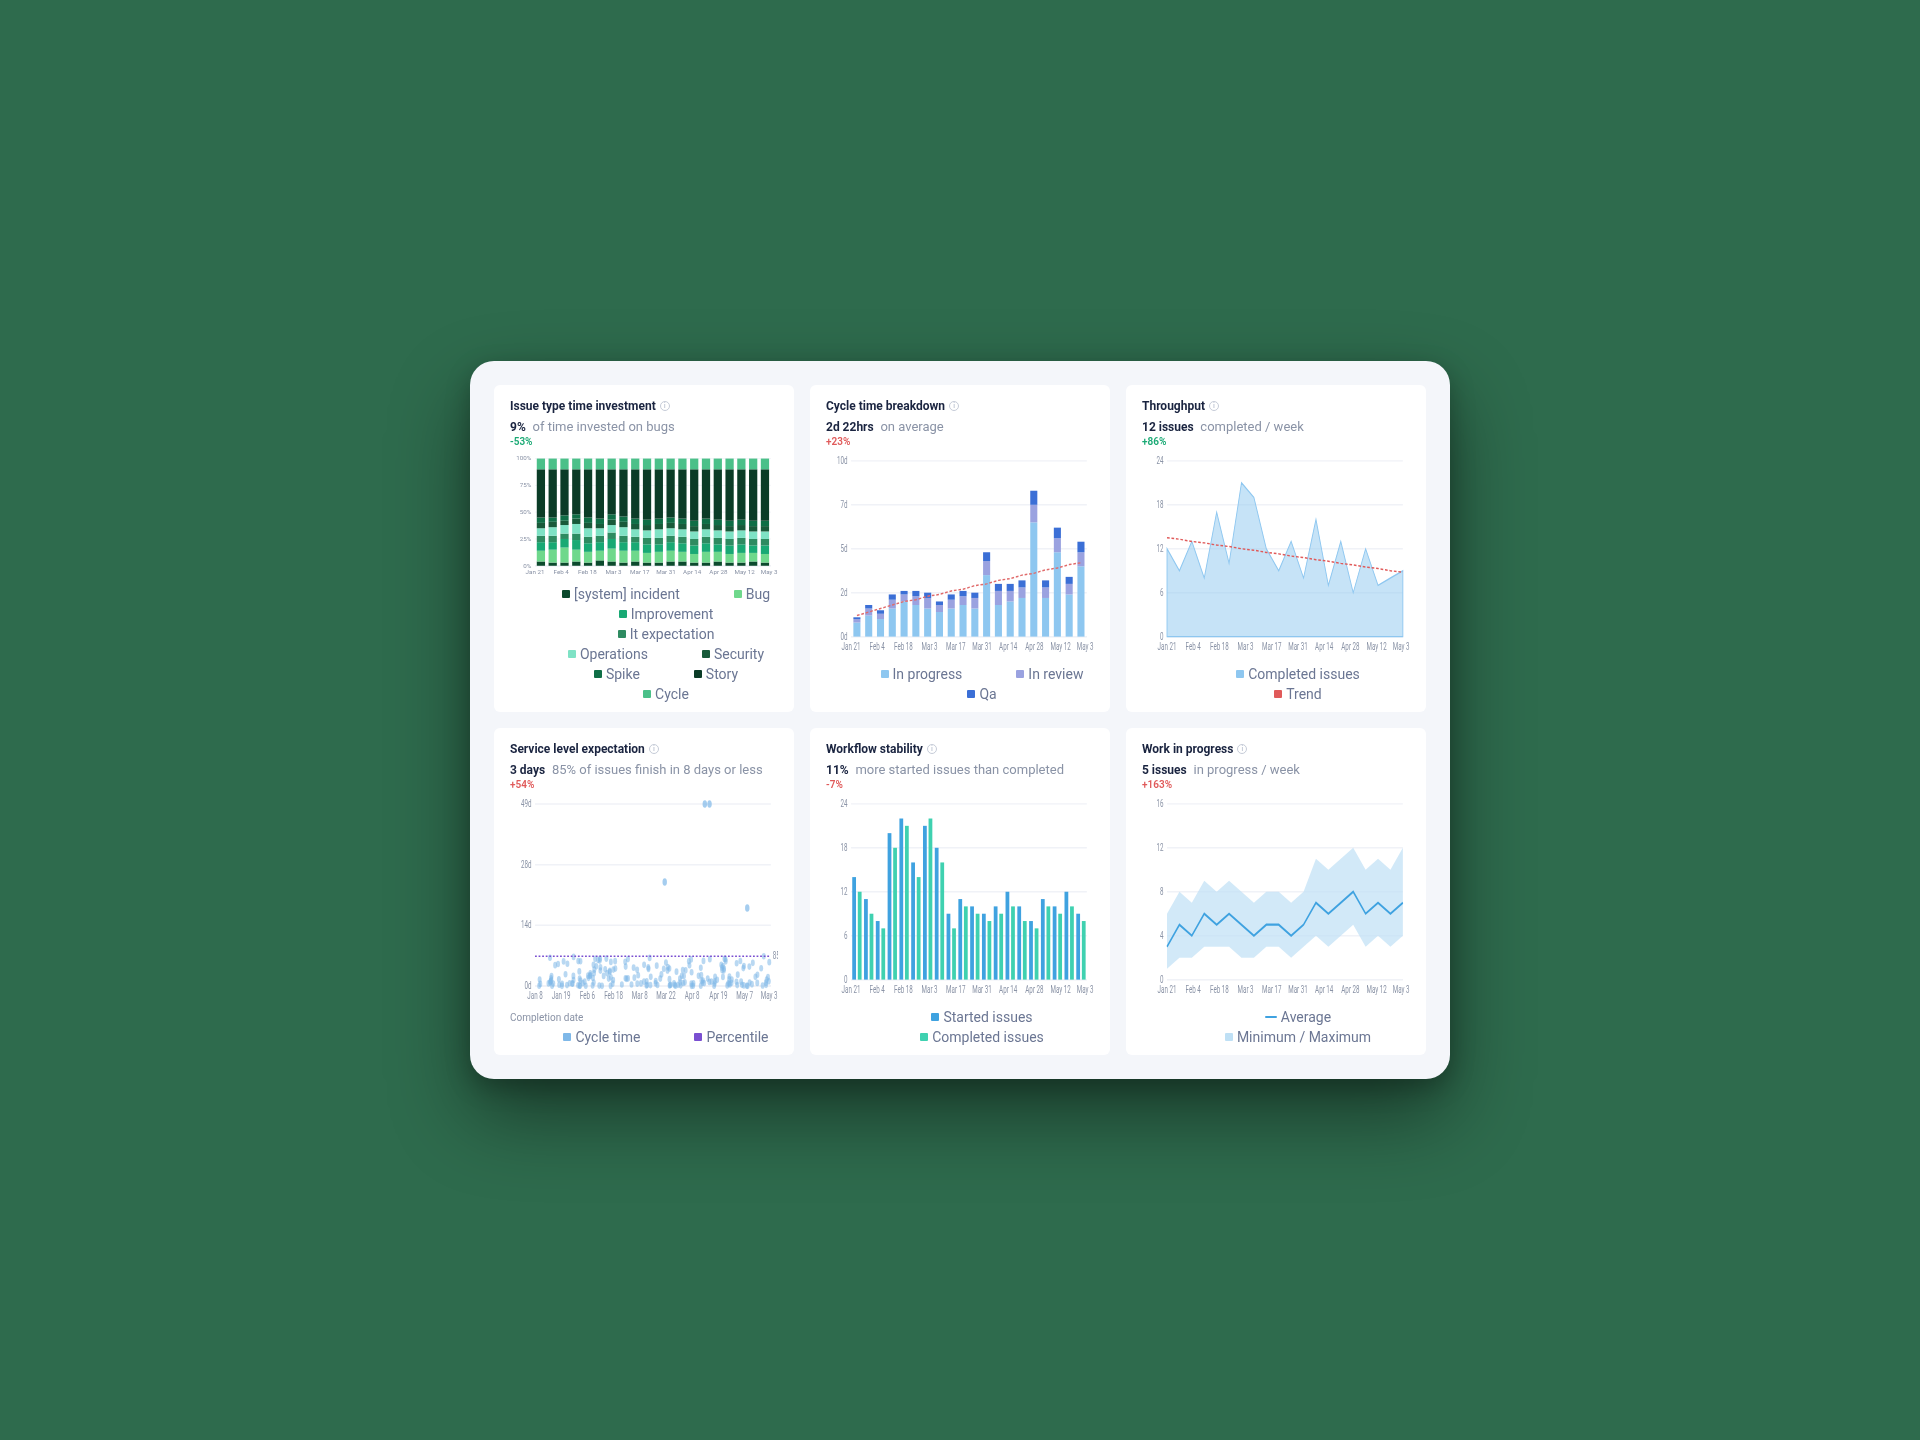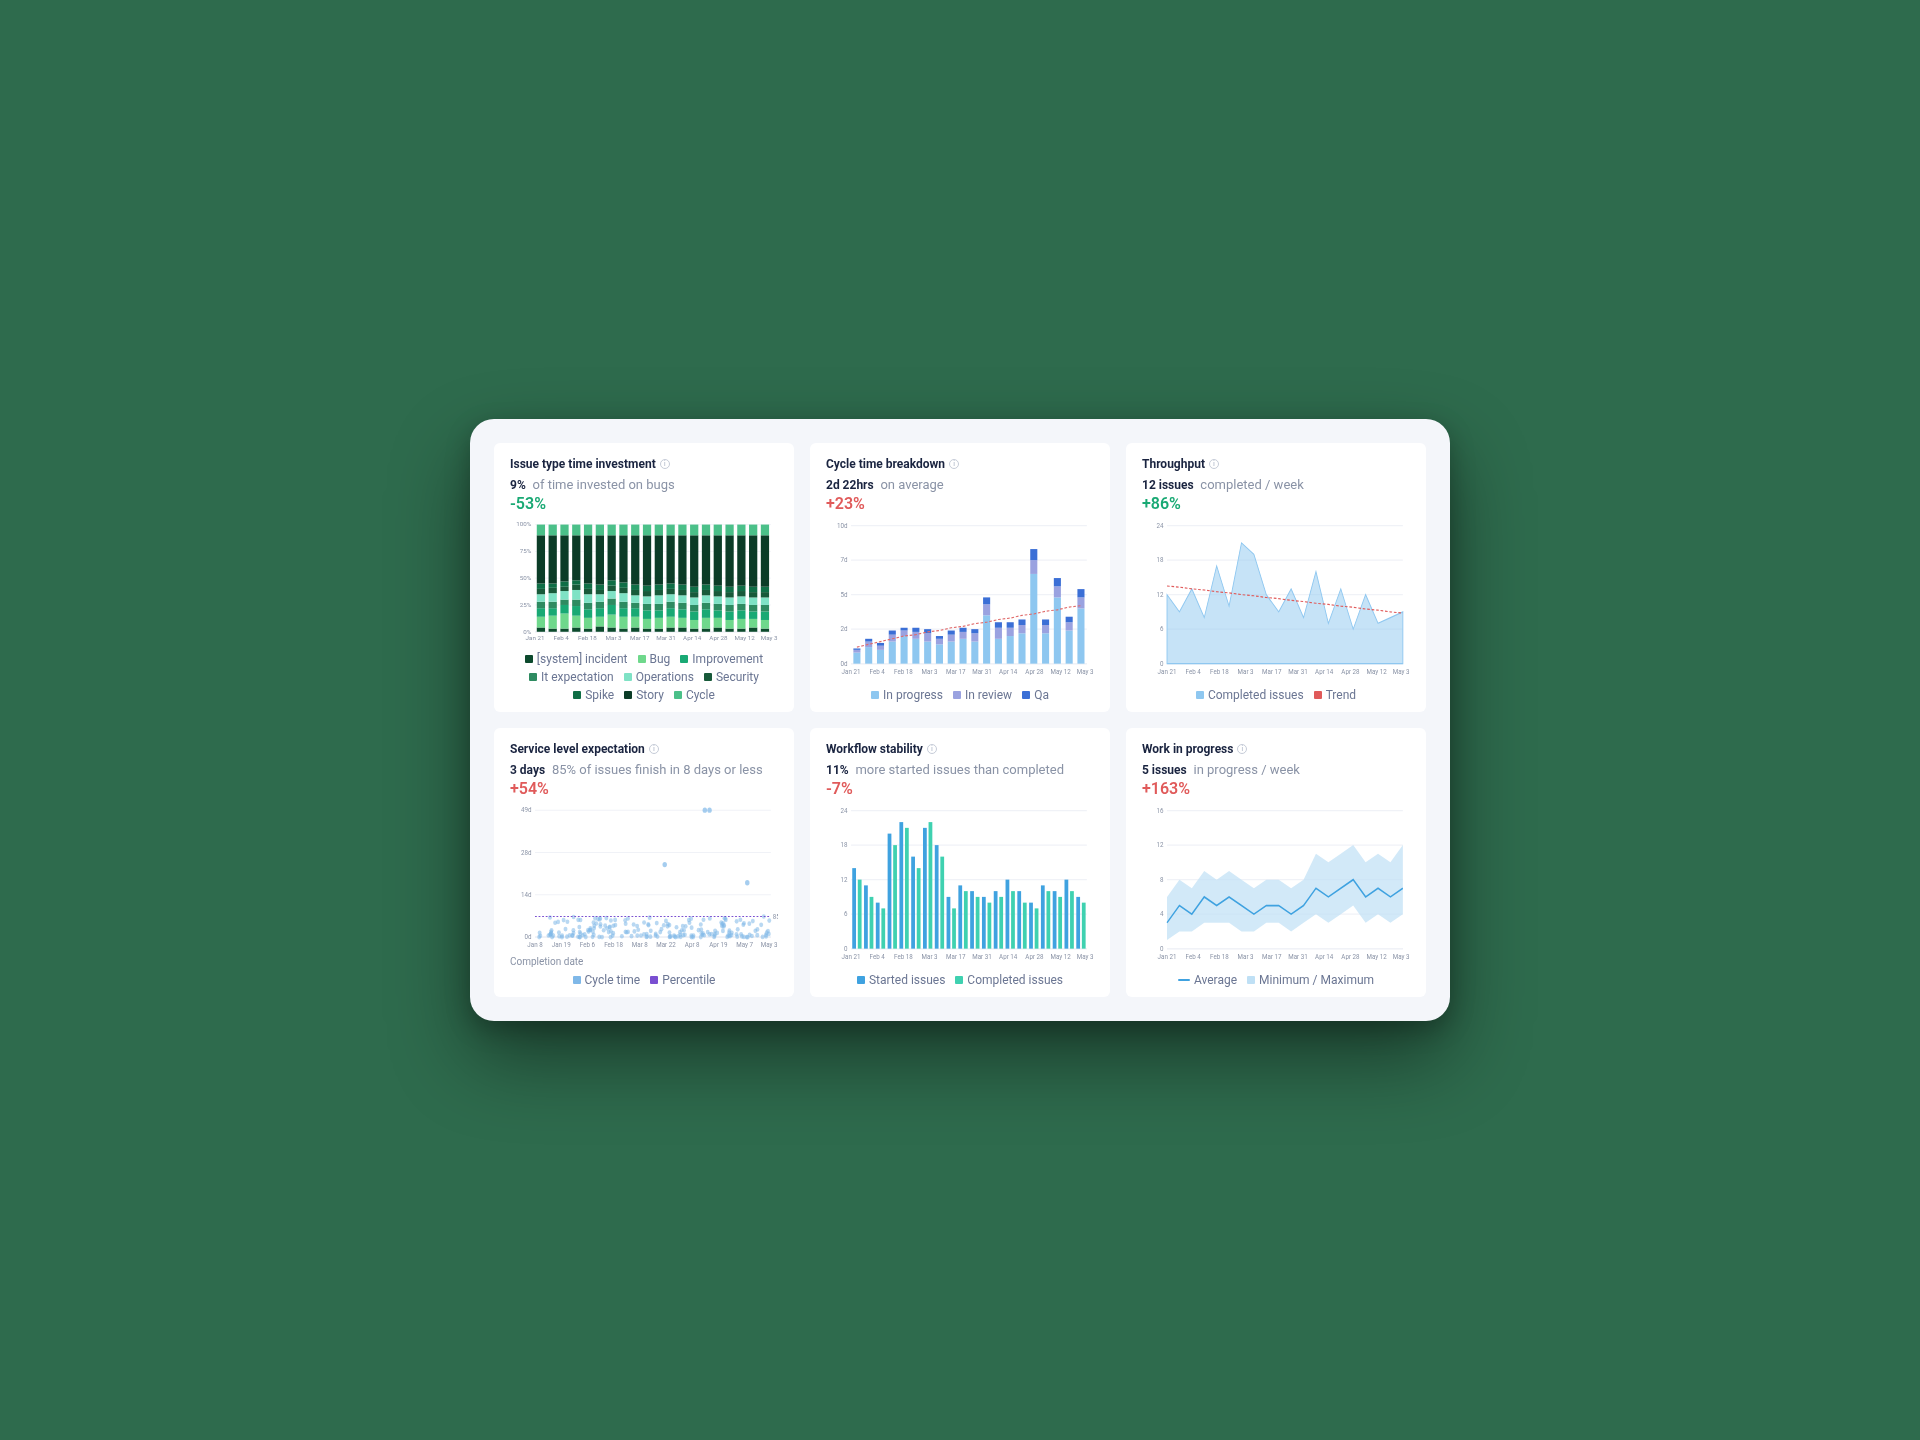--- a/index.html
+++ b/index.html
@@ -40,29 +40,29 @@
     gap: 4px;
   }
   .info-dot {
     width: 10px; height: 10px; border: 1px solid #c6ccd8; border-radius: 50%;
     display: inline-flex; align-items: center; justify-content: center;
     font-size: 7px; color: #c6ccd8;
   }
   .metric-row { margin-top: 6px; font-size: 11px; color: #1a2440; }
   .metric-row b { font-size: 12px; font-weight: 700; }
   .metric-sub { font-size: 13px; color: #8a93a6; margin-left: 4px; }
-  .delta { font-size: 16px; font-weight: 600; margin-top: 2px; }
+  .delta { font-size: 10px; font-weight: 600; margin-top: 2px; }
   .delta.green { color: #19a974; }
   .delta.red { color: #e05a5a; }
   .chart-wrap { flex: 1; margin-top: 8px; position: relative; }
   .chart-svg { width: 100%; height: 100%; display: block; }
   .axis-label { font-size: 7px; fill: #8a93a6; }
   .axis-line { stroke: #e3e7ef; stroke-width: 1; }
   .legend { display: flex; flex-wrap: wrap; gap: 4px 10px; justify-content: center; margin-top: 6px; }
-  .legend-item { display: flex; align-items: center; gap: 4px; font-size: 12px; color: #6b7693; }
+  .legend-item { display: flex; align-items: center; gap: 4px; font-size: 14px; color: #6b7693; margin-left: 44px; }
   .legend-sw { width: 8px; height: 8px; border-radius: 1px; }
   .legend-line { width: 12px; height: 2px; border-radius: 1px; }
   .scatter-xlabel { font-size: 10px; color: #8a93a6; margin-top: 2px; }
 </style>
 </head>
 <body>
 
 <div class="device">
   <div class="grid">
 

